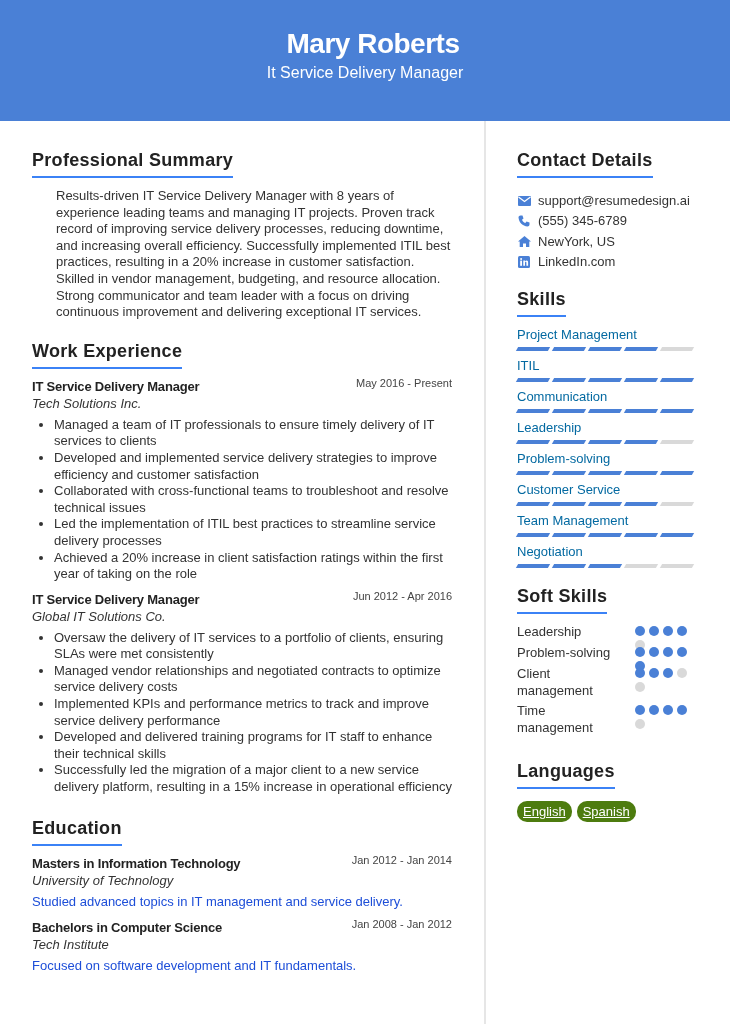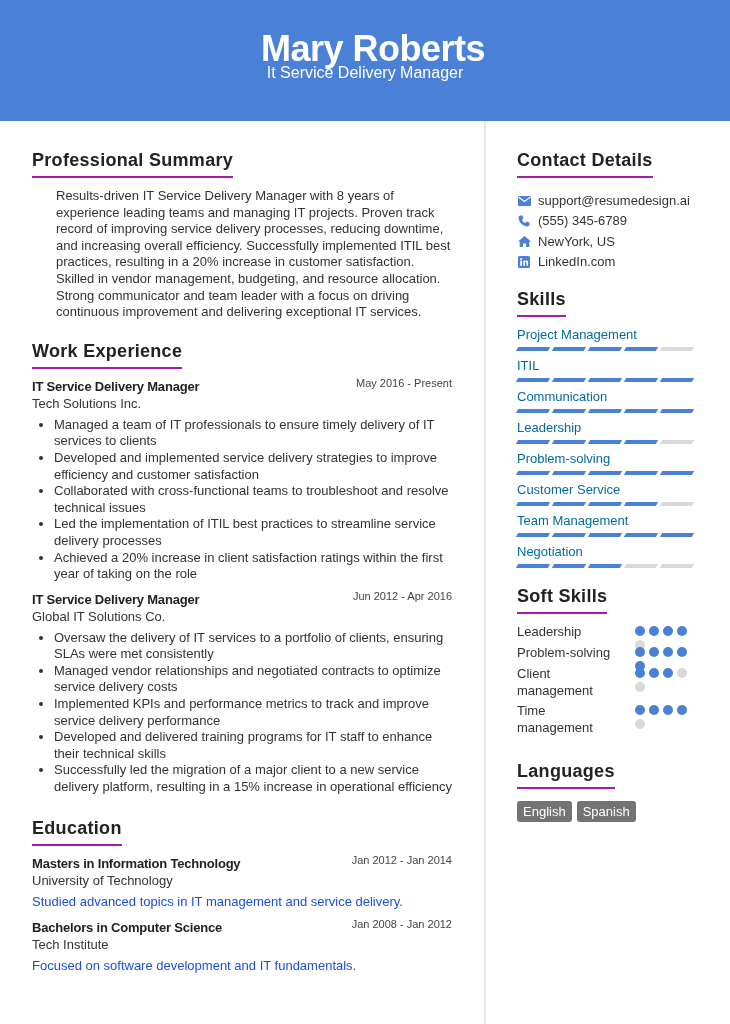--- a/index.html
+++ b/index.html
@@ -3,36 +3,36 @@
 <meta charset="utf-8">
 <style>
   * { box-sizing: border-box; margin: 0; padding: 0; }
   html, body { width: 730px; height: 1024px; background: #ffffff; overflow: hidden; }
   body { font-family: "Liberation Sans", "DejaVu Sans", sans-serif; color: #333; position: relative; }
 
   .header {
     position: absolute; left: 0; top: 0; width: 730px; height: 121px;
     background: #4a80d6; color: #fff; text-align: center;
   }
-  .header .name { position: absolute; left: 0; right: 0; top: 28px; font-size: 36px; font-weight: bold; letter-spacing: -0.5px; padding-left: 16px; }
+  .header .name { position: absolute; left: 0; right: 0; top: 28px; font-size: 28px; font-weight: bold; letter-spacing: -0.5px; padding-left: 16px; }
   .header .title { position: absolute; left: 0; right: 0; top: 64px; font-size: 16px; }
 
   .divider { position: absolute; left: 484px; top: 121px; width: 2px; height: 903px; background: #e6e6e6; }
 
   .main { position: absolute; left: 32px; top: 150px; width: 420px; }
   .side { position: absolute; left: 517px; top: 150px; width: 190px; }
 
-  .sec-title { display: inline-block; font-size: 18px; font-weight: bold; color: #222; letter-spacing: 0.3px; padding-bottom: 5px; border-bottom: 2px solid #a21caf; }
+  .sec-title { display: inline-block; font-size: 18px; font-weight: bold; color: #222; letter-spacing: 0.3px; padding-bottom: 5px; border-bottom: 2px solid #3b82f6; }
 
   .summary { font-size: 13px; line-height: 16.6px; color: #333; margin-top: 10px; margin-left: 24px; }
 
   .job { position: relative; margin-top: 8px; }
   .job .role { font-size: 13px; font-weight: bold; color: #222; line-height: 16px; letter-spacing: -0.2px; }
   .job .dates { position: absolute; right: 0; top: -2px; font-size: 11px; color: #444; }
-  .job .company { font-size: 13px; color: #333; line-height: 17px; }
+  .job .company { font-size: 13px; color: #333; line-height: 17px; font-style: italic; }
   .job ul { margin-top: 5px; padding-left: 22px; }
   .job li { font-size: 13px; line-height: 16.6px; color: #333; list-style: disc; }
   .edu .desc { font-size: 13px; color: #1d4ed8; margin-top: 5px; line-height: 16px; }
 
   .contact-row { display: flex; align-items: flex-end; font-size: 13px; color: #333; height: 20.5px; }
   .contact-row .ic { width: 14px; height: 14px; margin-right: 7px; display: inline-flex; align-items: center; justify-content: center; }
 
   .skill { margin-top: 0; }
   .skill .lbl { font-size: 13px; color: #0369a1; line-height: 16px; }
   .bars { display: flex; gap: 4px; margin-top: 4px; margin-bottom: 7px; }
@@ -40,21 +40,21 @@
   .bar.on { background: #4a80d6; }
 
   .soft-row { position: relative; height: 21px; }
   .soft-row.tall { height: 37px; }
   .soft-row .lbl { font-size: 13px; color: #333; line-height: 17px; width: 100px; }
   .dots { position: absolute; left: 118px; top: 3px; width: 52px; display: flex; flex-wrap: wrap; gap: 4px 4px; }
   .dot { width: 10px; height: 10px; border-radius: 50%; background: #d9d9d9; }
   .dot.on { background: #4a80d6; }
 
   .langs { display: flex; gap: 5px; margin-top: 12px; }
-  .lang { background: #737373; color: #fff; font-size: 13px; padding: 3px 6px; border-radius: 3px; line-height: 15px; }
+  .lang { background: #4d7c0f; color: #fff; font-size: 13px; padding: 3px 6px; border-radius: 10px; line-height: 15px; text-decoration: underline; }
 </style>
 </head>
 <body>
 
 <div class="header">
   <div class="name">Mary Roberts</div>
   <div class="title">It Service Delivery Manager</div>
 </div>
 
 <div class="divider"></div>

